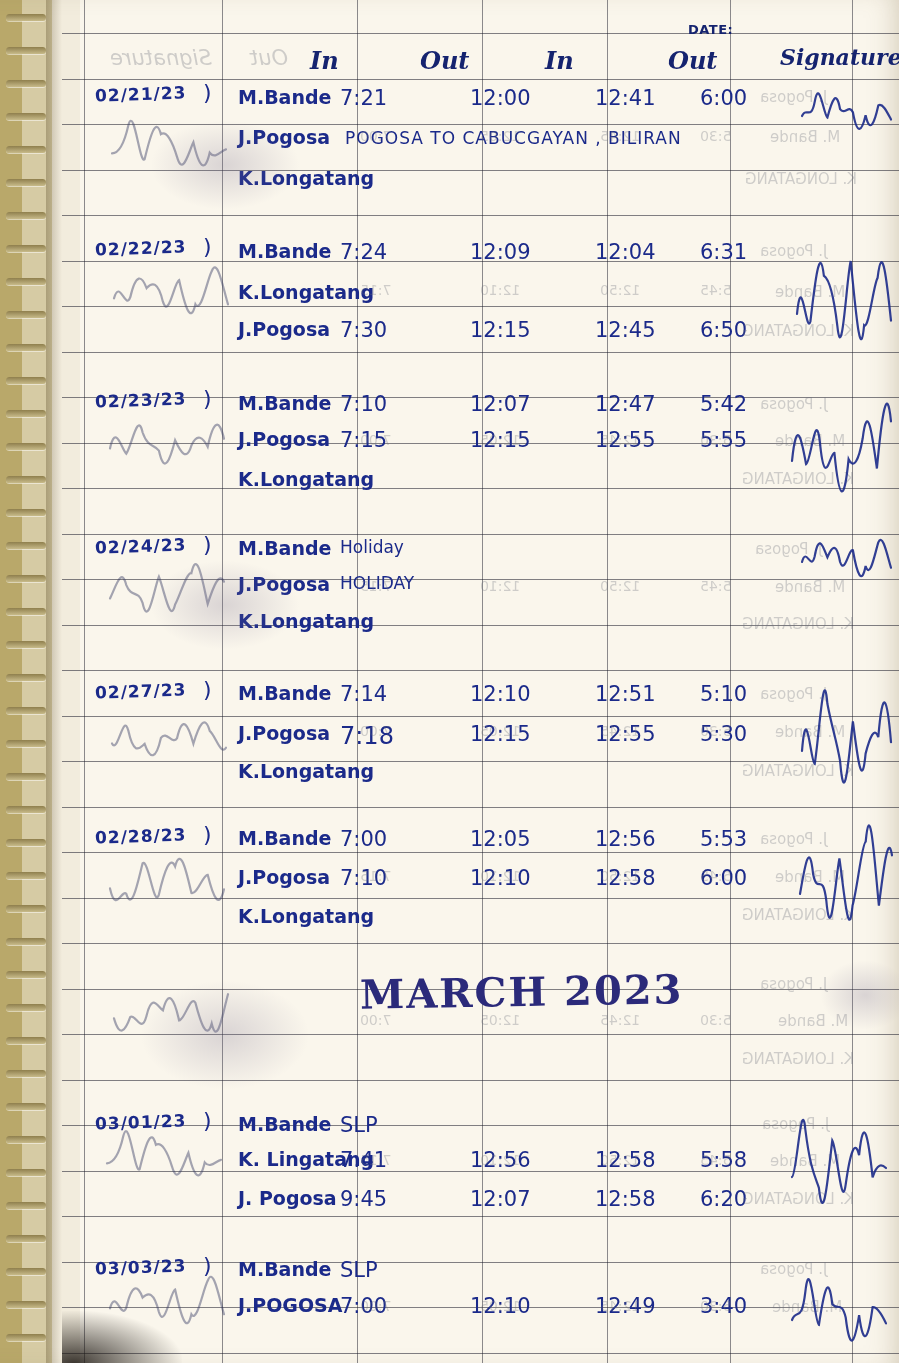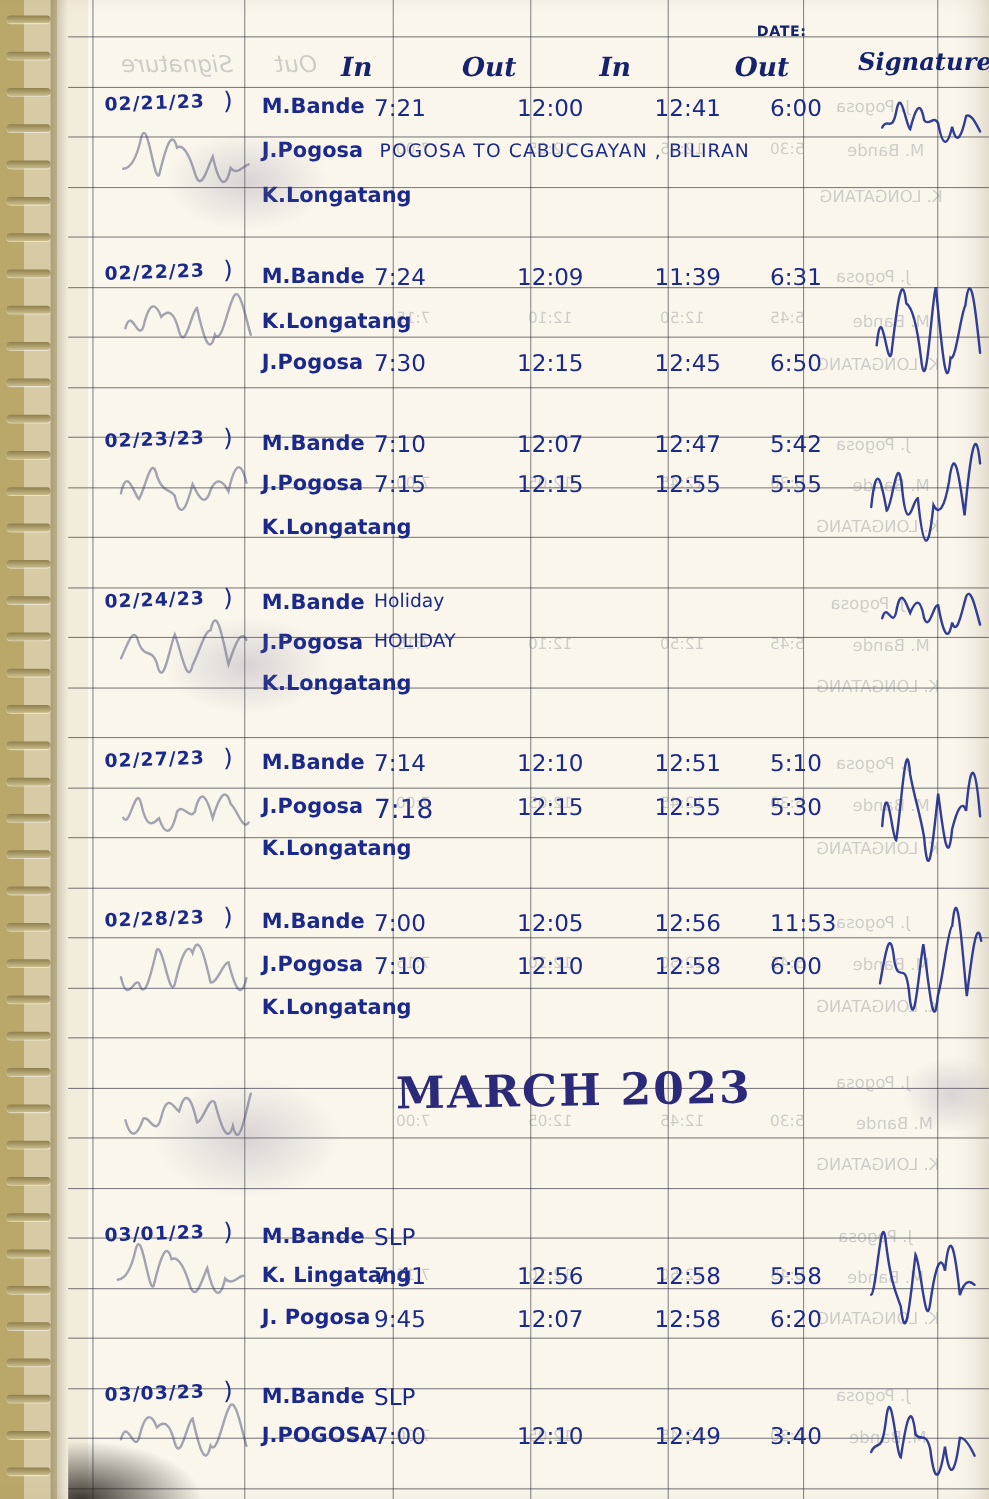--- a/index.html
+++ b/index.html
@@ -195,21 +195,21 @@
       <div class="hand" style="left: 595px; top: 86px; font-size: 21px;">12:41</div>
       <div class="hand" style="left: 700px; top: 86px; font-size: 21px;">6:00</div>
       <div class="hand" style="left: 238px; top: 126px; font-size: 19px;;font-weight:600;">J.Pogosa</div>
       <div class="hand" style="left: 345px; top: 128px; font-size: 17px;;letter-spacing:1px;">POGOSA TO    CABUCGAYAN , BILIRAN</div>
       <div class="hand" style="left: 238px; top: 167px; font-size: 19px;;font-weight:600;">K.Longatang</div>
       <div class="hand slant" style="left: 95px; top: 238px; font-size: 17px;;color:#1b2a8a;font-weight:bold;letter-spacing:1px;">02/22/23</div>
       <div class="hand" style="left: 203px; top: 234px; font-size: 22px; color: rgb(27, 42, 138);">)</div>
       <div class="hand" style="left: 238px; top: 240px; font-size: 19px;;font-weight:600;">M.Bande</div>
       <div class="hand" style="left: 340px; top: 240px; font-size: 21px;">7:24</div>
       <div class="hand" style="left: 470px; top: 240px; font-size: 21px;">12:09</div>
-      <div class="hand" style="left: 595px; top: 240px; font-size: 21px;">11:39</div>
+      <div class="hand" style="left: 595px; top: 240px; font-size: 21px;">12:04</div>
       <div class="hand" style="left: 700px; top: 240px; font-size: 21px;">6:31</div>
       <div class="hand" style="left: 238px; top: 281px; font-size: 19px;;font-weight:600;">K.Longatang</div>
       <div class="hand" style="left: 238px; top: 318px; font-size: 19px;;font-weight:600;">J.Pogosa</div>
       <div class="hand" style="left: 340px; top: 318px; font-size: 21px;">7:30</div>
       <div class="hand" style="left: 470px; top: 318px; font-size: 21px;">12:15</div>
       <div class="hand" style="left: 595px; top: 318px; font-size: 21px;">12:45</div>
       <div class="hand" style="left: 700px; top: 318px; font-size: 21px;">6:50</div>
       <div class="hand slant" style="left: 95px; top: 390px; font-size: 17px;;color:#1b2a8a;font-weight:bold;letter-spacing:1px;">02/23/23</div>
       <div class="hand" style="left: 203px; top: 386px; font-size: 22px; color: rgb(27, 42, 138);">)</div>
       <div class="hand" style="left: 238px; top: 392px; font-size: 19px;;font-weight:600;">M.Bande</div>
@@ -242,21 +242,21 @@
       <div class="hand" style="left: 470px; top: 722px; font-size: 21px;">12:15</div>
       <div class="hand" style="left: 595px; top: 722px; font-size: 21px;">12:55</div>
       <div class="hand" style="left: 700px; top: 722px; font-size: 21px;">5:30</div>
       <div class="hand" style="left: 238px; top: 760px; font-size: 19px;;font-weight:600;">K.Longatang</div>
       <div class="hand slant" style="left: 95px; top: 826px; font-size: 17px;;color:#1b2a8a;font-weight:bold;letter-spacing:1px;">02/28/23</div>
       <div class="hand" style="left: 203px; top: 822px; font-size: 22px; color: rgb(27, 42, 138);">)</div>
       <div class="hand" style="left: 238px; top: 827px; font-size: 19px;;font-weight:600;">M.Bande</div>
       <div class="hand" style="left: 340px; top: 827px; font-size: 21px;">7:00</div>
       <div class="hand" style="left: 470px; top: 827px; font-size: 21px;">12:05</div>
       <div class="hand" style="left: 595px; top: 827px; font-size: 21px;">12:56</div>
-      <div class="hand" style="left: 700px; top: 827px; font-size: 21px;">11:53</div>
+      <div class="hand" style="left: 700px; top: 827px; font-size: 21px;">5:53</div>
       <div class="hand" style="left: 238px; top: 866px; font-size: 19px;;font-weight:600;">J.Pogosa</div>
       <div class="hand" style="left: 340px; top: 866px; font-size: 21px;">7:10</div>
       <div class="hand" style="left: 470px; top: 866px; font-size: 21px;">12:10</div>
       <div class="hand" style="left: 595px; top: 866px; font-size: 21px;">12:58</div>
       <div class="hand" style="left: 700px; top: 866px; font-size: 21px;">6:00</div>
       <div class="hand" style="left: 238px; top: 905px; font-size: 19px;;font-weight:600;">K.Longatang</div>
       <div class="hand slant" style="left: 95px; top: 1112px; font-size: 17px;;color:#1b2a8a;font-weight:bold;letter-spacing:1px;">03/01/23</div>
       <div class="hand" style="left: 203px; top: 1108px; font-size: 22px; color: rgb(27, 42, 138);">)</div>
       <div class="hand" style="left: 238px; top: 1113px; font-size: 19px;;font-weight:600;">M.Bande</div>
       <div class="hand" style="left: 340px; top: 1113px; font-size: 21px;">SLP</div>

